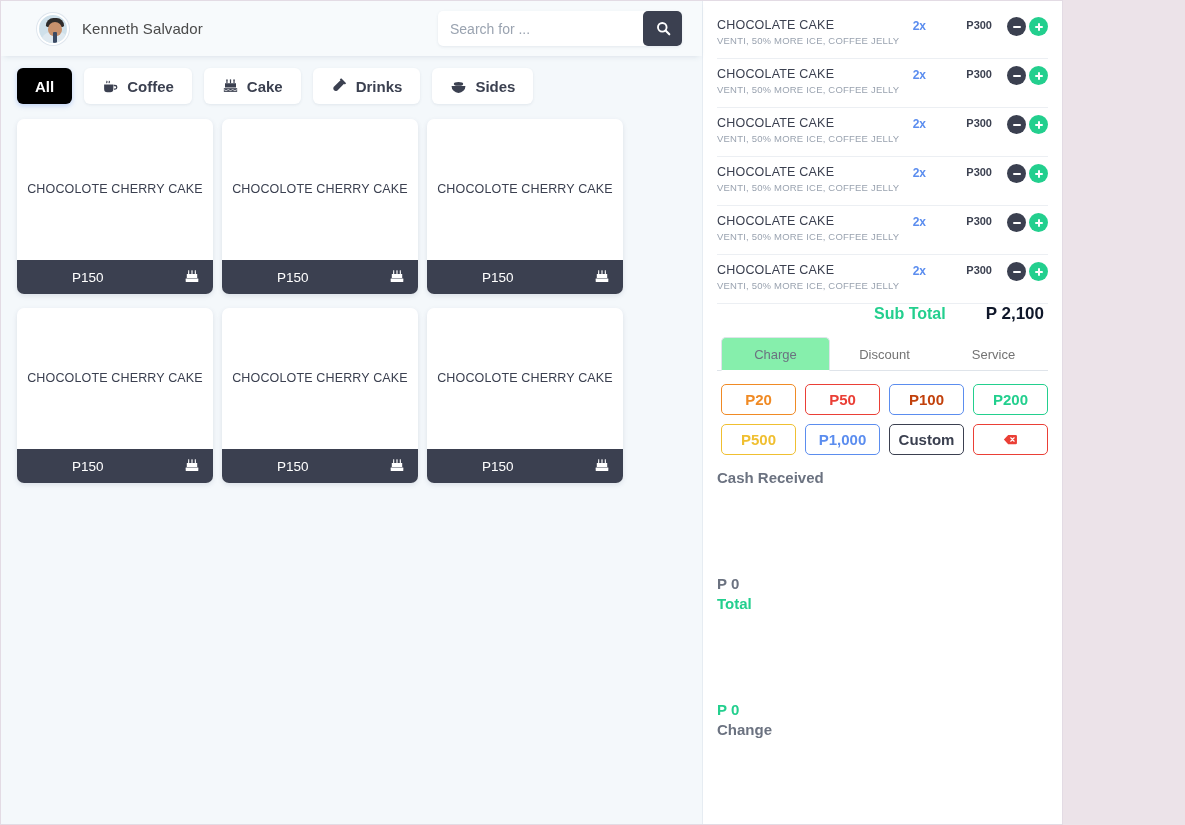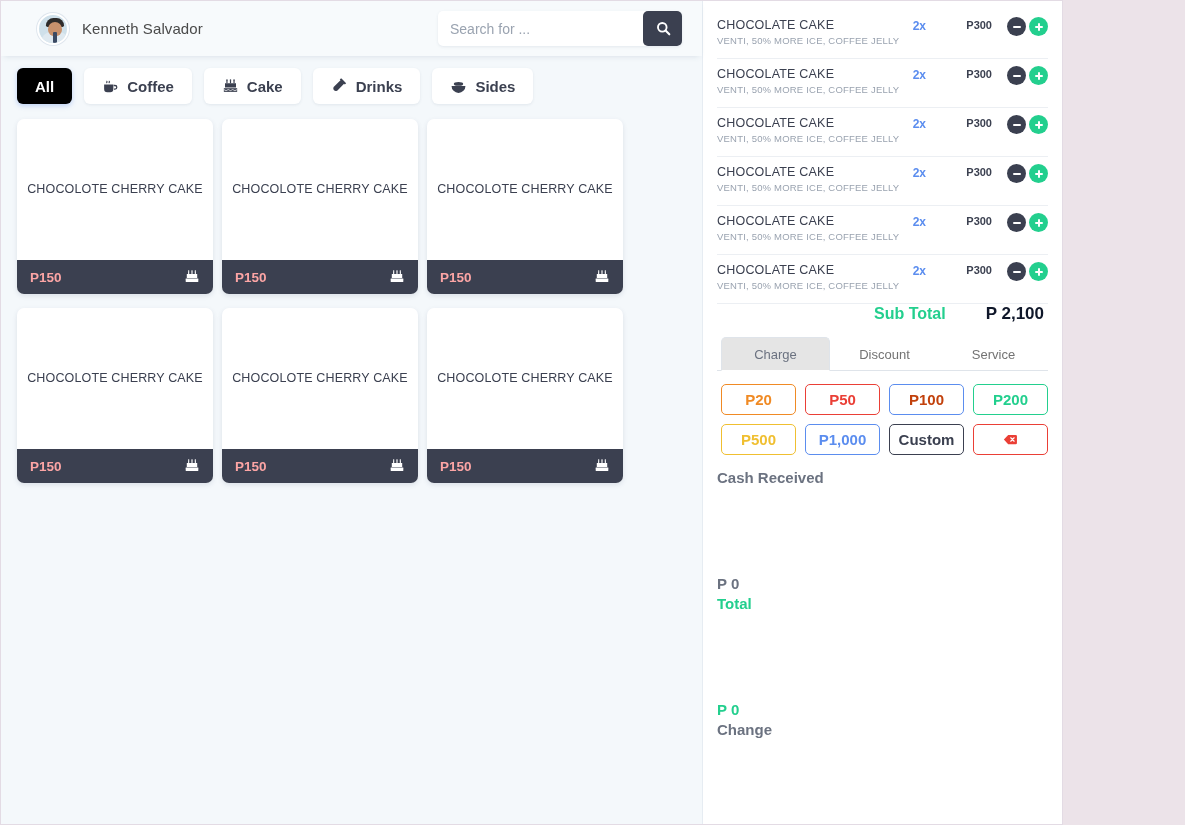--- a/index.html
+++ b/index.html
@@ -183,23 +183,24 @@
   .product-footer {
     height: 34px;
     flex: 0 0 34px;
     background: #3b4050;
     display: flex;
     align-items: center;
     justify-content: space-between;
     padding: 0 13px;
   }
   .product-price {
-    color: #fca5a5;
+    color: #ffffff;
     font-size: 13.5px;
-    font-weight: bold;
+    font-weight: normal;
+    margin-left: 42px;
   }
   .product-footer .ico { display: inline-flex; }
 
   
   #right-panel {
     width: 359px;
     height: 100%;
     background: #fff;
     display: flex;
     flex-direction: column;
@@ -302,21 +303,21 @@
     color: #737373;
     cursor: pointer;
     border: 1px solid transparent;
     border-radius: 5px 5px 0 0;
     margin-bottom: -1px;
     background: transparent;
     font-family: "Liberation Sans", sans-serif;
   }
   .ctab.active {
     color: #6b7280;
-    background: #e5e5e5;
+    background: #86efac;
     border-color: #dfe4ea;
     border-bottom-color: #fff;
   }
 
   
   #denoms {
     display: grid;
     grid-template-columns: repeat(4, 1fr);
     gap: 9px;
     padding: 13px 0 0 4px;

